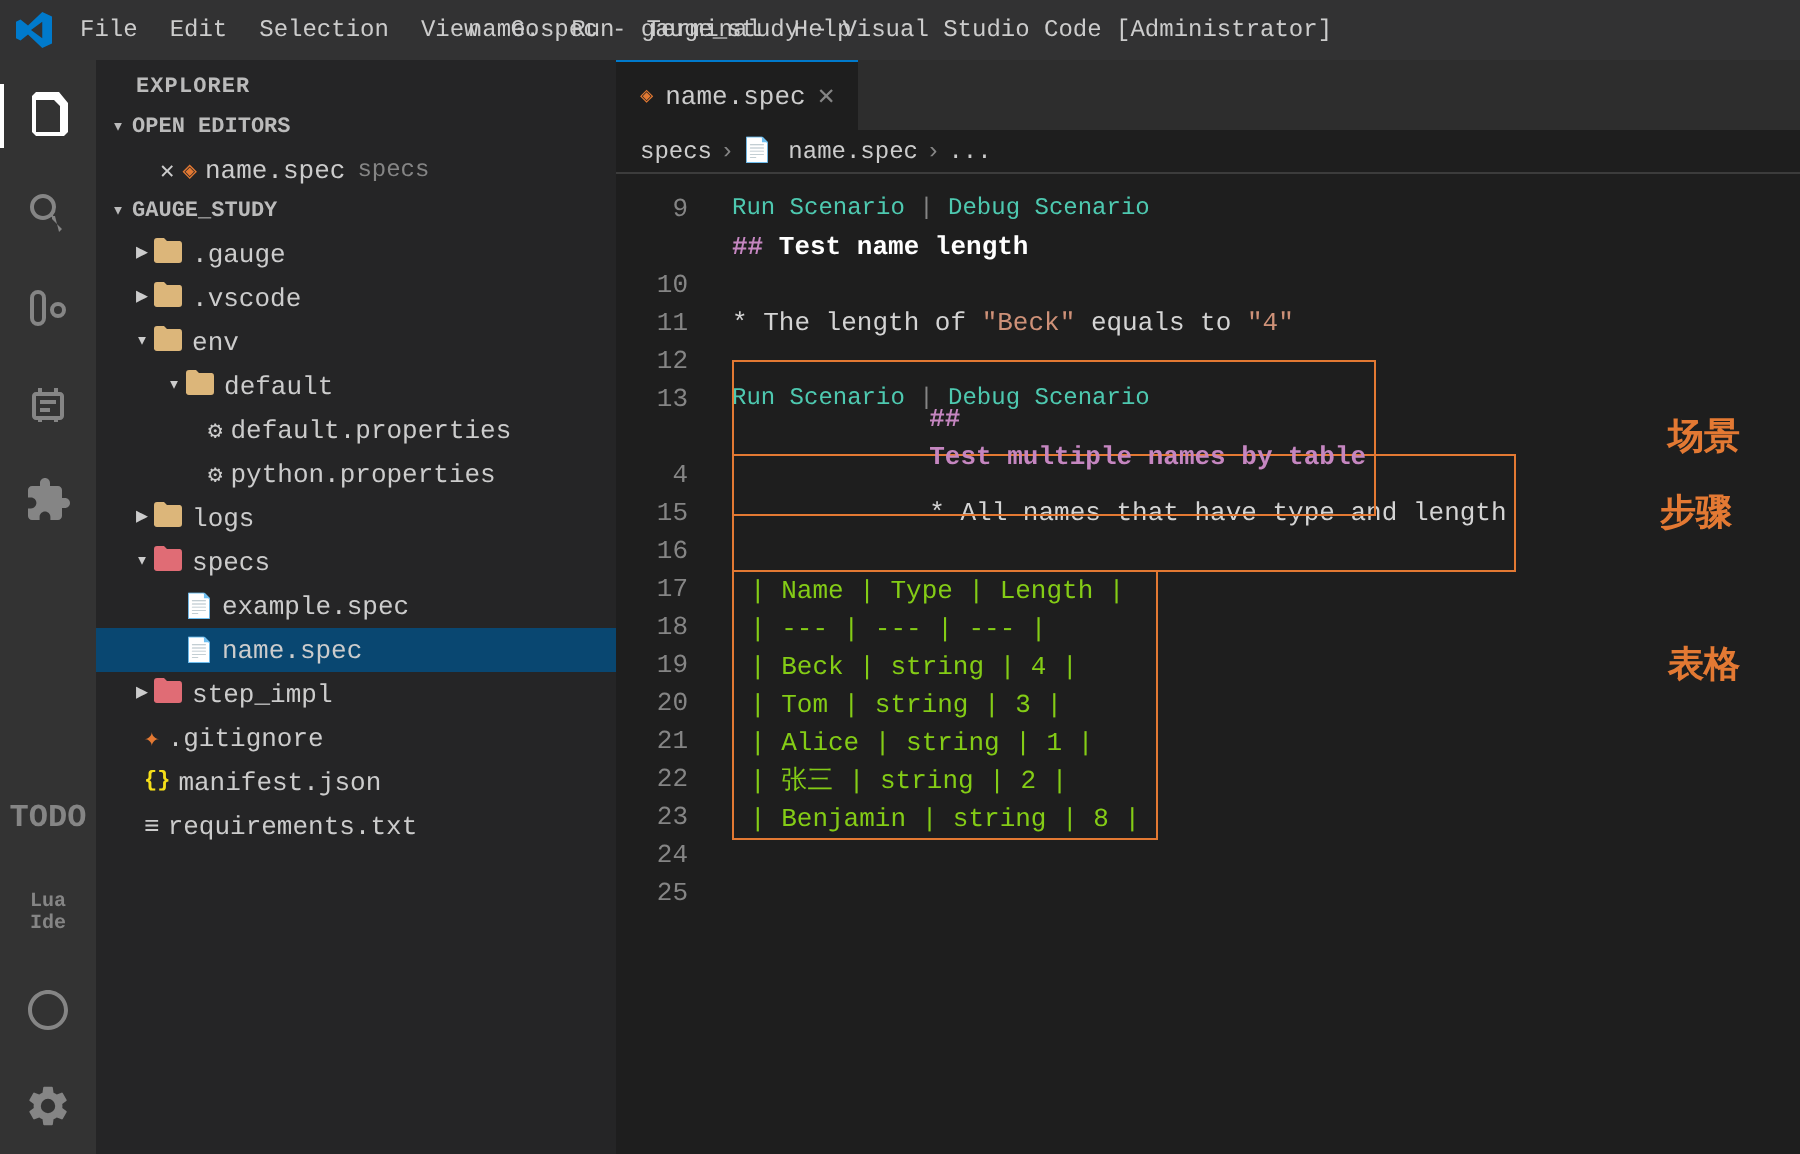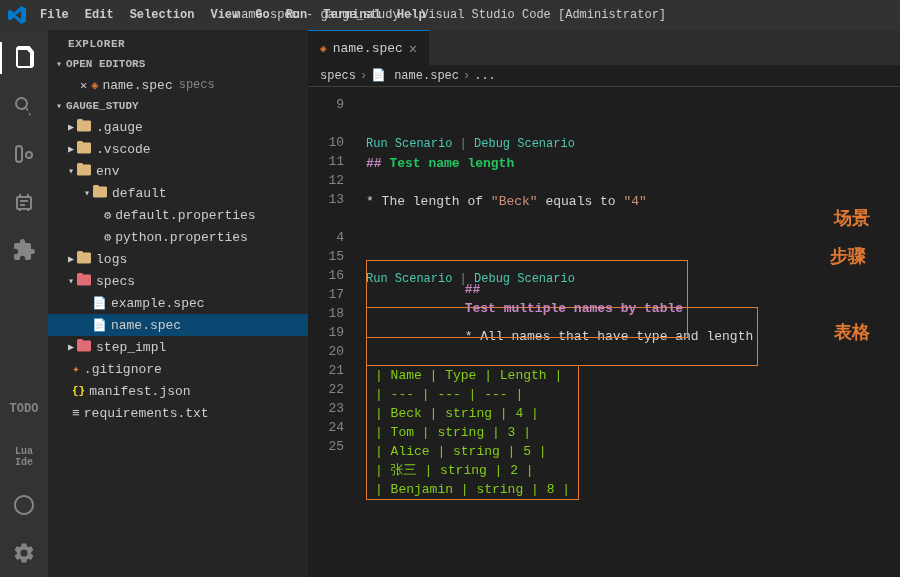--- a/index.html
+++ b/index.html
@@ -19,21 +19,20 @@
       background: #323233;
       display: flex;
       align-items: center;
       justify-content: space-between;
       padding: 0 8px;
       flex-shrink: 0;
     }
     .title-bar-left {
       display: flex;
       gap: 8px;
-      font-weight: bold;
     }
     .title-bar-logo {
       width: 18px;
       height: 18px;
       color: #007acc;
     }
     .title-bar-menu {
       display: flex;
       gap: 4px;
     }
@@ -235,21 +234,20 @@
     }
     .code-line {
       height: 19px;
       display: flex;
       align-items: center;
       white-space: pre;
     }
     .run-debug-line {
       color: #858585;
       font-size: 12px;
-      margin-top: 40px;
     }
     .table-line { color: #84cc16; }
   </style>
 </head>
 <body>
 
 <div class="title-bar">
   <div class="title-bar-left">
     <svg class="title-bar-logo" viewBox="0 0 24 24" fill="#007acc">
       <path d="M17.5 0L8 9 3 5 0 6.5v11L3 19l5-4 9.5 9L24 21V3L17.5 0zm0 17.5L10 12l7.5-5.5v11z"></path>
@@ -290,21 +288,21 @@
       <svg viewBox="0 0 24 24" fill="currentColor">
         <path d="M20 18c0 1.1-.9 2-2 2h-1v1h-2v-1H9v1H7v-1H6c-1.1 0-2-.9-2-2V8c0-1.1.9-2 2-2h1V4h2v2h6V4h2v2h1c1.1 0 2 .9 2 2v10zm-2 0V8H6v10h12zM8 10h8v2H8zm0 4h5v2H8z"></path>
       </svg>
     </div>
     <div class="activity-item">
       <svg viewBox="0 0 24 24" fill="currentColor">
         <path d="M20.5 11H19V7c0-1.1-.9-2-2-2h-4V3.5C13 2.12 11.88 1 10.5 1S8 2.12 8 3.5V5H4c-1.1 0-2 .9-2 2v3.8h1.5c1.49 0 2.7 1.21 2.7 2.7s-1.21 2.7-2.7 2.7H2V20c0 1.1.9 2 2 2h3.8v-1.5c0-1.49 1.21-2.7 2.7-2.7s2.7 1.21 2.7 2.7V22H17c1.1 0 2-.9 2-2v-4h1.5c1.38 0 2.5-1.12 2.5-2.5S21.88 11 20.5 11z"></path>
       </svg>
     </div>
     <div class="activity-spacer"></div>
-    <div class="activity-item" style="color:#858585;font-size:12px;font-weight:bold;">TODO</div>
+    <div class="activity-item" style="color:#858585;font-size:16px;font-weight:bold;">TODO</div>
     <div class="activity-item" style="color:#858585;font-size:10px;font-weight:bold;">Lua<br>Ide</div>
     <div class="activity-item">
       <svg viewBox="0 0 24 24" fill="currentColor">
         <path d="M12 2C6.48 2 2 6.48 2 12s4.48 10 10 10 10-4.48 10-10S17.52 2 12 2zm0 18c-4.42 0-8-3.58-8-8s3.58-8 8-8 8 3.58 8 8-3.58 8-8 8z"></path>
       </svg>
     </div>
     <div class="activity-item">
       <svg viewBox="0 0 24 24" fill="currentColor">
         <path d="M19.14 12.94c.04-.3.06-.61.06-.94 0-.32-.02-.64-.07-.94l2.03-1.58a.49.49 0 0 0 .12-.61l-1.92-3.32a.49.49 0 0 0-.59-.22l-2.39.96a7.02 7.02 0 0 0-1.62-.94l-.36-2.54a.484.484 0 0 0-.48-.41h-3.84c-.24 0-.43.17-.47.41l-.36 2.54a7.02 7.02 0 0 0-1.62.94l-2.39-.96a.47.47 0 0 0-.59.22L2.74 8.87a.47.47 0 0 0 .12.61l2.03 1.58A7.2 7.2 0 0 0 4.82 12c0 .31.02.64.07.94l-2.03 1.58a.49.49 0 0 0-.12.61l1.92 3.32c.12.22.37.29.59.22l2.39-.96c.5.38 1.03.7 1.62.94l.36 2.54c.05.24.24.41.48.41h3.84c.24 0 .44-.17.47-.41l.36-2.54a7.02 7.02 0 0 0 1.62-.94l2.39.96c.22.08.47 0 .59-.22l1.92-3.32a.47.47 0 0 0-.12-.61l-2.01-1.58zM12 15.6a3.6 3.6 0 1 1 0-7.2 3.6 3.6 0 0 1 0 7.2z"></path>
       </svg>
@@ -494,21 +492,21 @@
       <div class="code-content" style="position:relative;">
         
         <div class="code-line run-debug-line">
           <span style="color:#4ec9b0;cursor:pointer;">Run Scenario</span>
           <span style="color:#858585;"> | </span>
           <span style="color:#4ec9b0;cursor:pointer;">Debug Scenario</span>
         </div>
         
         <div class="code-line">
           <span style="color:#c586c0;font-weight:bold;">## </span>
-          <span style="color:#22c55e;font-weight:bold;">Test name length</span>
+          <span style="color:#ffffff;font-weight:bold;">Test name length</span>
         </div>
         
         <div class="code-line">&nbsp;</div>
         
         <div class="code-line">
           <span style="color:#d4d4d4;">* The length of </span>
           <span style="color:#ce9178;">"Beck"</span>
           <span style="color:#d4d4d4;"> equals to </span>
           <span style="color:#ce9178;">"4"</span>
         </div>
@@ -536,21 +534,21 @@
           </span>
         </div>
         
         <div class="code-line">&nbsp;</div>
         
         <div style="display:inline-block;border:1.5px solid #e37933;margin-left:0;">
           <div class="code-line table-line" style="padding:0 8px;">| Name | Type | Length |</div>
           <div class="code-line table-line" style="padding:0 8px;">| --- | --- | --- |</div>
           <div class="code-line table-line" style="padding:0 8px;">| Beck | string | 4 |</div>
           <div class="code-line table-line" style="padding:0 8px;">| Tom | string | 3 |</div>
-          <div class="code-line table-line" style="padding:0 8px;">| Alice | string | 5 |</div>
+          <div class="code-line table-line" style="padding:0 8px;">| Alice | string | 1 |</div>
           <div class="code-line table-line" style="padding:0 8px;">| 张三 | string | 2 |</div>
           <div class="code-line table-line" style="padding:0 8px;">| Benjamin | string | 8 |</div>
         </div>
         <div class="code-line">&nbsp;</div>
         <div class="code-line">&nbsp;</div>
 
         
         <div style="
           position:absolute;
           right:30px;

